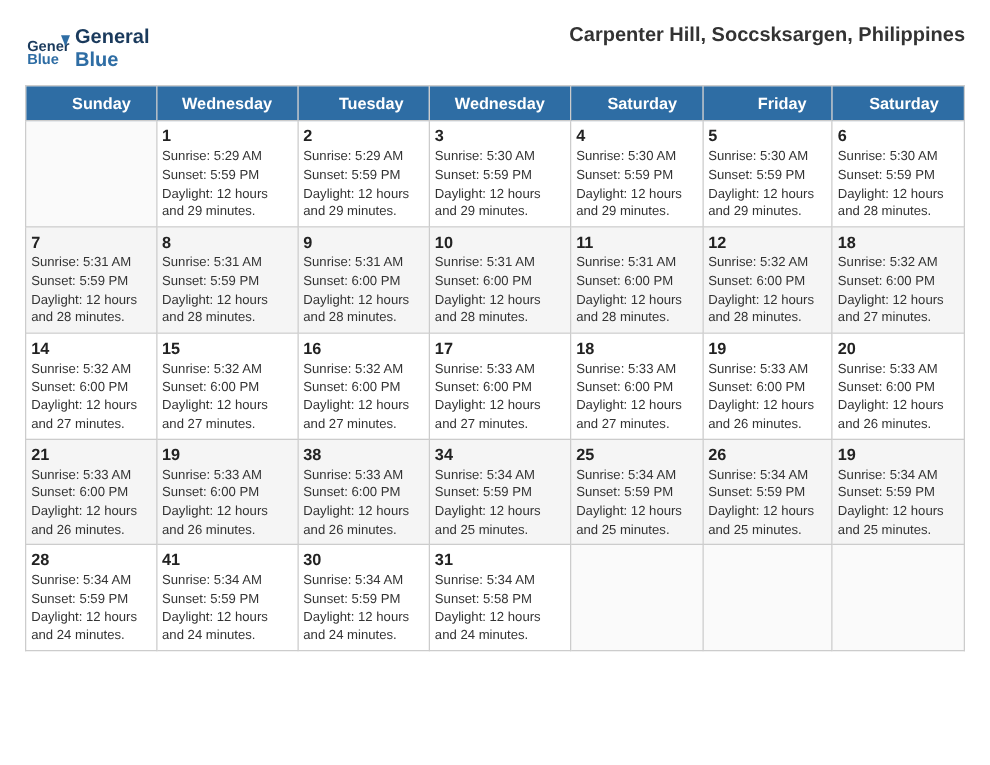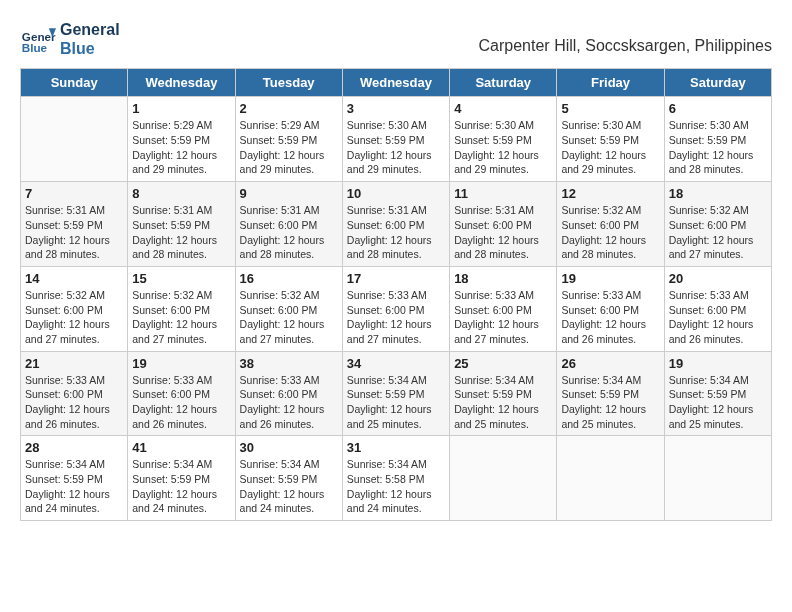--- a/index.html
+++ b/index.html
@@ -30,33 +30,32 @@
     }
     .month-title {
       font-size: 42px;
       font-weight: bold;
       color: #1a3a5c;
       line-height: 1;
     }
     .location-title {
       font-size: 16px;
       color: #333;
-      font-weight: 400;
-      margin-top: 17px;
+      font-weight: 700;
     }
     table {
       width: 100%;
       border-collapse: collapse;
       font-size: 11px;
     }
     thead tr th {
       background: #2e6da4;
       color: #fff;
-      padding: 6px 2px;
-      text-align: center;
+      padding: 6px 20px;
+      text-align: right;
       font-size: 13px;
       font-weight: 600;
       border: 1px solid #ccc;
     }
     tbody tr td {
       border: 1px solid #ccc;
       vertical-align: top;
       padding: 4px 4px;
       height: 80px;
       width: 107px;

